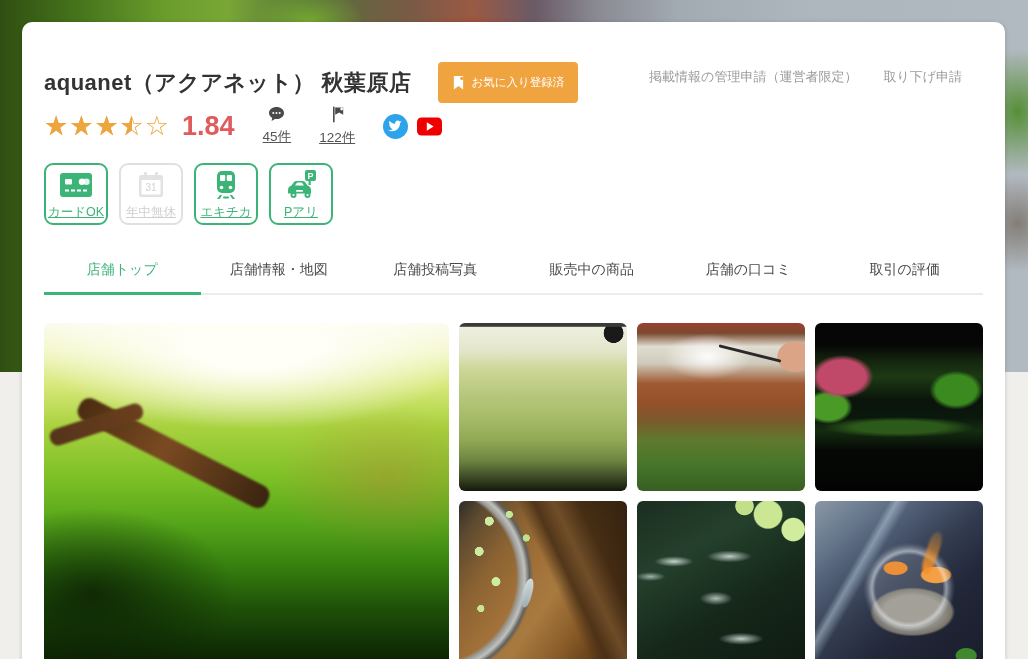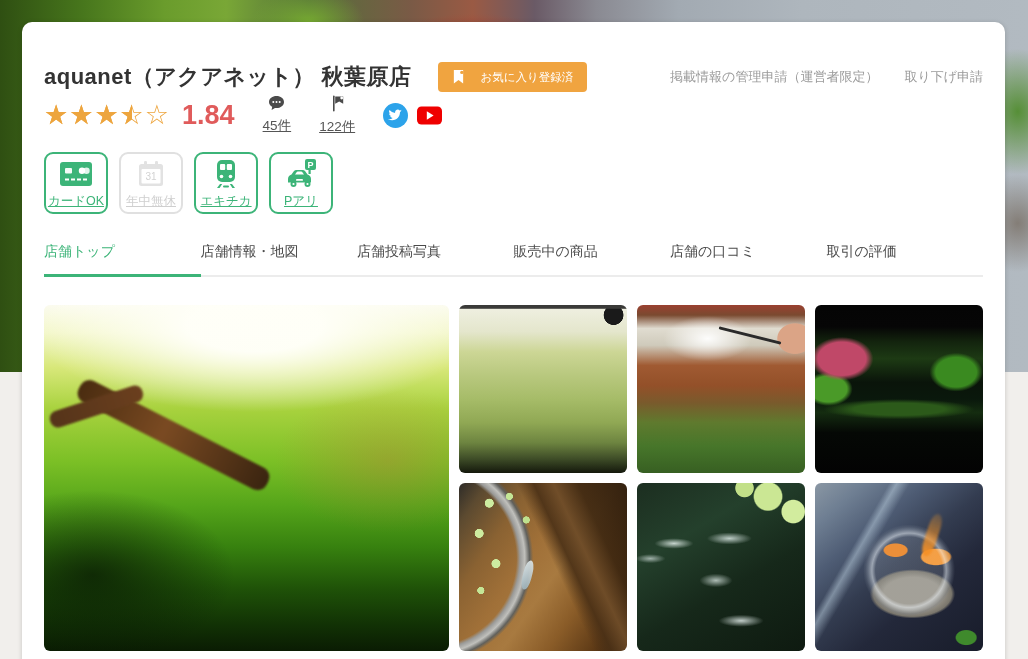--- a/index.html
+++ b/index.html
@@ -21,25 +21,25 @@
   .card {
     position:absolute; left:22px; top:22px; width:983px; height:680px;
     background:#fff; border-radius:10px; box-shadow:0 1px 5px rgba(0,0,0,.18);
     padding:40px 22px 0 22px;
   }
 
   
   .title-row { display:flex; align-items:center; }
   .shop-title { font-size:22px; font-weight:bold; color:#333; letter-spacing:.5px; }
   .fav-btn {
-    margin-left:26px; display:inline-flex; align-items:center; gap:16px;
+    margin-left:26px; display:inline-flex; align-items:center; gap:7px;
     background:#f0a440; color:#fff; border:none; border-radius:4px;
-    height:30px; padding:0 14px; font-size:11.5px; cursor:pointer;
-  }
-  .hdr-links { position:absolute; top:46px; right:22px; display:flex; gap:26px; }
+    height:41px; padding:0 14px; font-size:11.5px; cursor:pointer;
+  }
+  .hdr-links { position:absolute; top:46px; right:43px; display:flex; gap:26px; }
   .hdr-links a { color:#9a9a9a; font-size:13px; text-decoration:none; }
 
   .rating-row { display:flex; align-items:center; margin-top:7px; height:32px; }
   .stars { position:relative; font-size:27px; line-height:1; letter-spacing:1px; color:#eda53e; }
   .stars .fill { position:absolute; left:0; top:0; overflow:hidden; white-space:nowrap; width:70%; }
   .rating-num { font-size:27px; font-weight:bold; color:#e05b5b; margin-left:12px; }
   .count-link { display:flex; align-items:center; gap:6px; margin-left:28px; text-decoration:none;flex-direction:column; }
   .count-link span { color:#555; font-size:13.5px; text-decoration:underline; }
   .social { display:flex; align-items:center; gap:9px; margin-left:28px; }
   .tw { width:25px; height:25px; border-radius:50%; background:#2ca3ea; display:flex; align-items:center; justify-content:center; }
@@ -49,22 +49,22 @@
   .badge { width:64px; height:62px; border:2px solid #3cb478; border-radius:9px;
            display:flex; flex-direction:column; align-items:center; justify-content:flex-end;
            padding-bottom:3px; background:#fff; }
   .badge .ic { flex:1; display:flex; align-items:center; justify-content:center; }
   .badge .lbl { font-size:12.5px; color:#3cb478; line-height:1.2;text-decoration:underline; }
   .badge.off { border-color:#e0e0e0; }
   .badge.off .lbl { color:#cfcfcf; }
 
   
   .tabbar { display:flex; margin-top:29px; border-bottom:2px solid #ececec; }
-  .tab { flex:1; font-size:14px; color:#4a4a4a; padding-bottom:14px;
-         cursor:pointer; position:relative; }
+  .tab { flex:1; text-align:center; font-size:14px; color:#4a4a4a; padding-bottom:14px;
+         cursor:pointer; position:relative;margin-top:7px; }
   .tab.active { color:#3cb478; }
   .tab.active::after { content:""; position:absolute; left:0; right:0; bottom:-2px; height:3px; background:#3cb478; }
 
   
   .gallery { margin-top:28px; display:grid; grid-template-columns:405px 168px 168px 168px;
              grid-template-rows:168px 168px; gap:10px; }
   .ph { border-radius:6px; position:relative; overflow:hidden; cursor:pointer; }
   .ph-main { grid-row:1 / span 2; height:346px;
     background:
       radial-gradient(ellipse 55% 25% at 52% 6%, rgba(255,255,248,.98) 30%, rgba(255,255,240,0) 100%),

